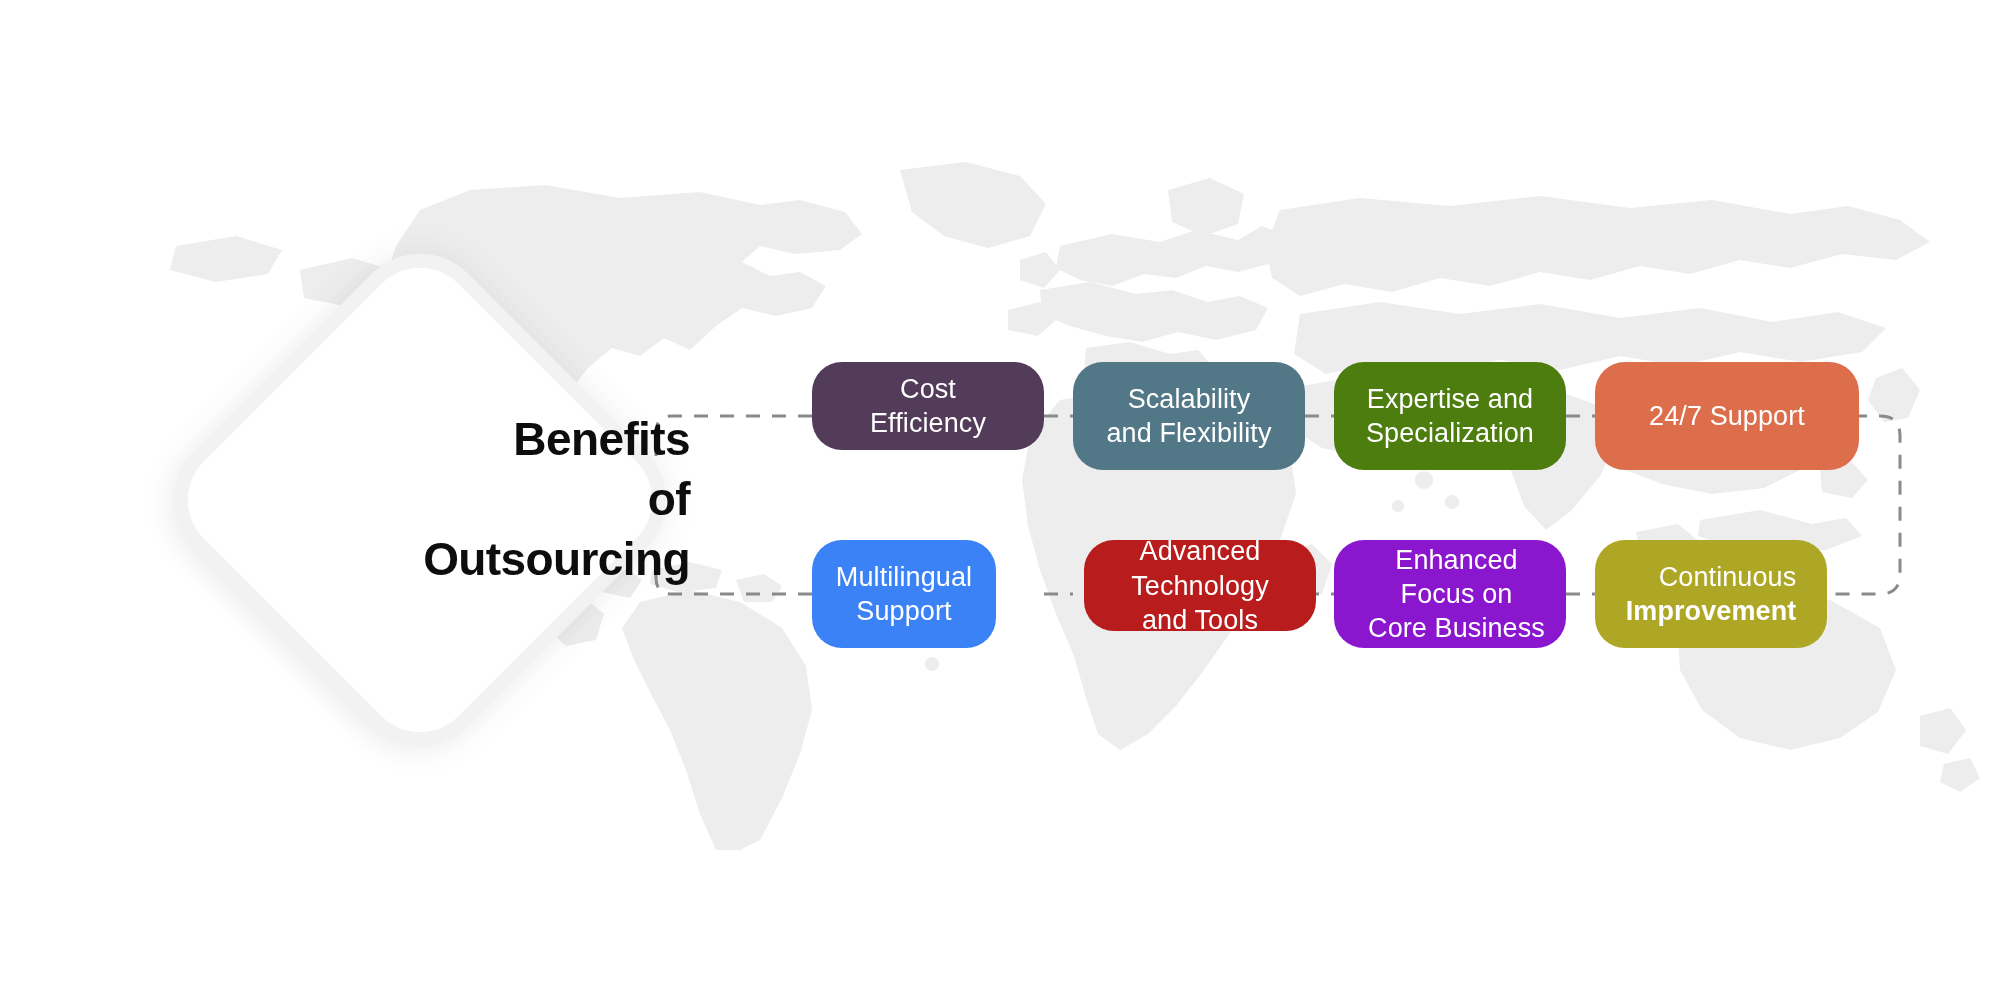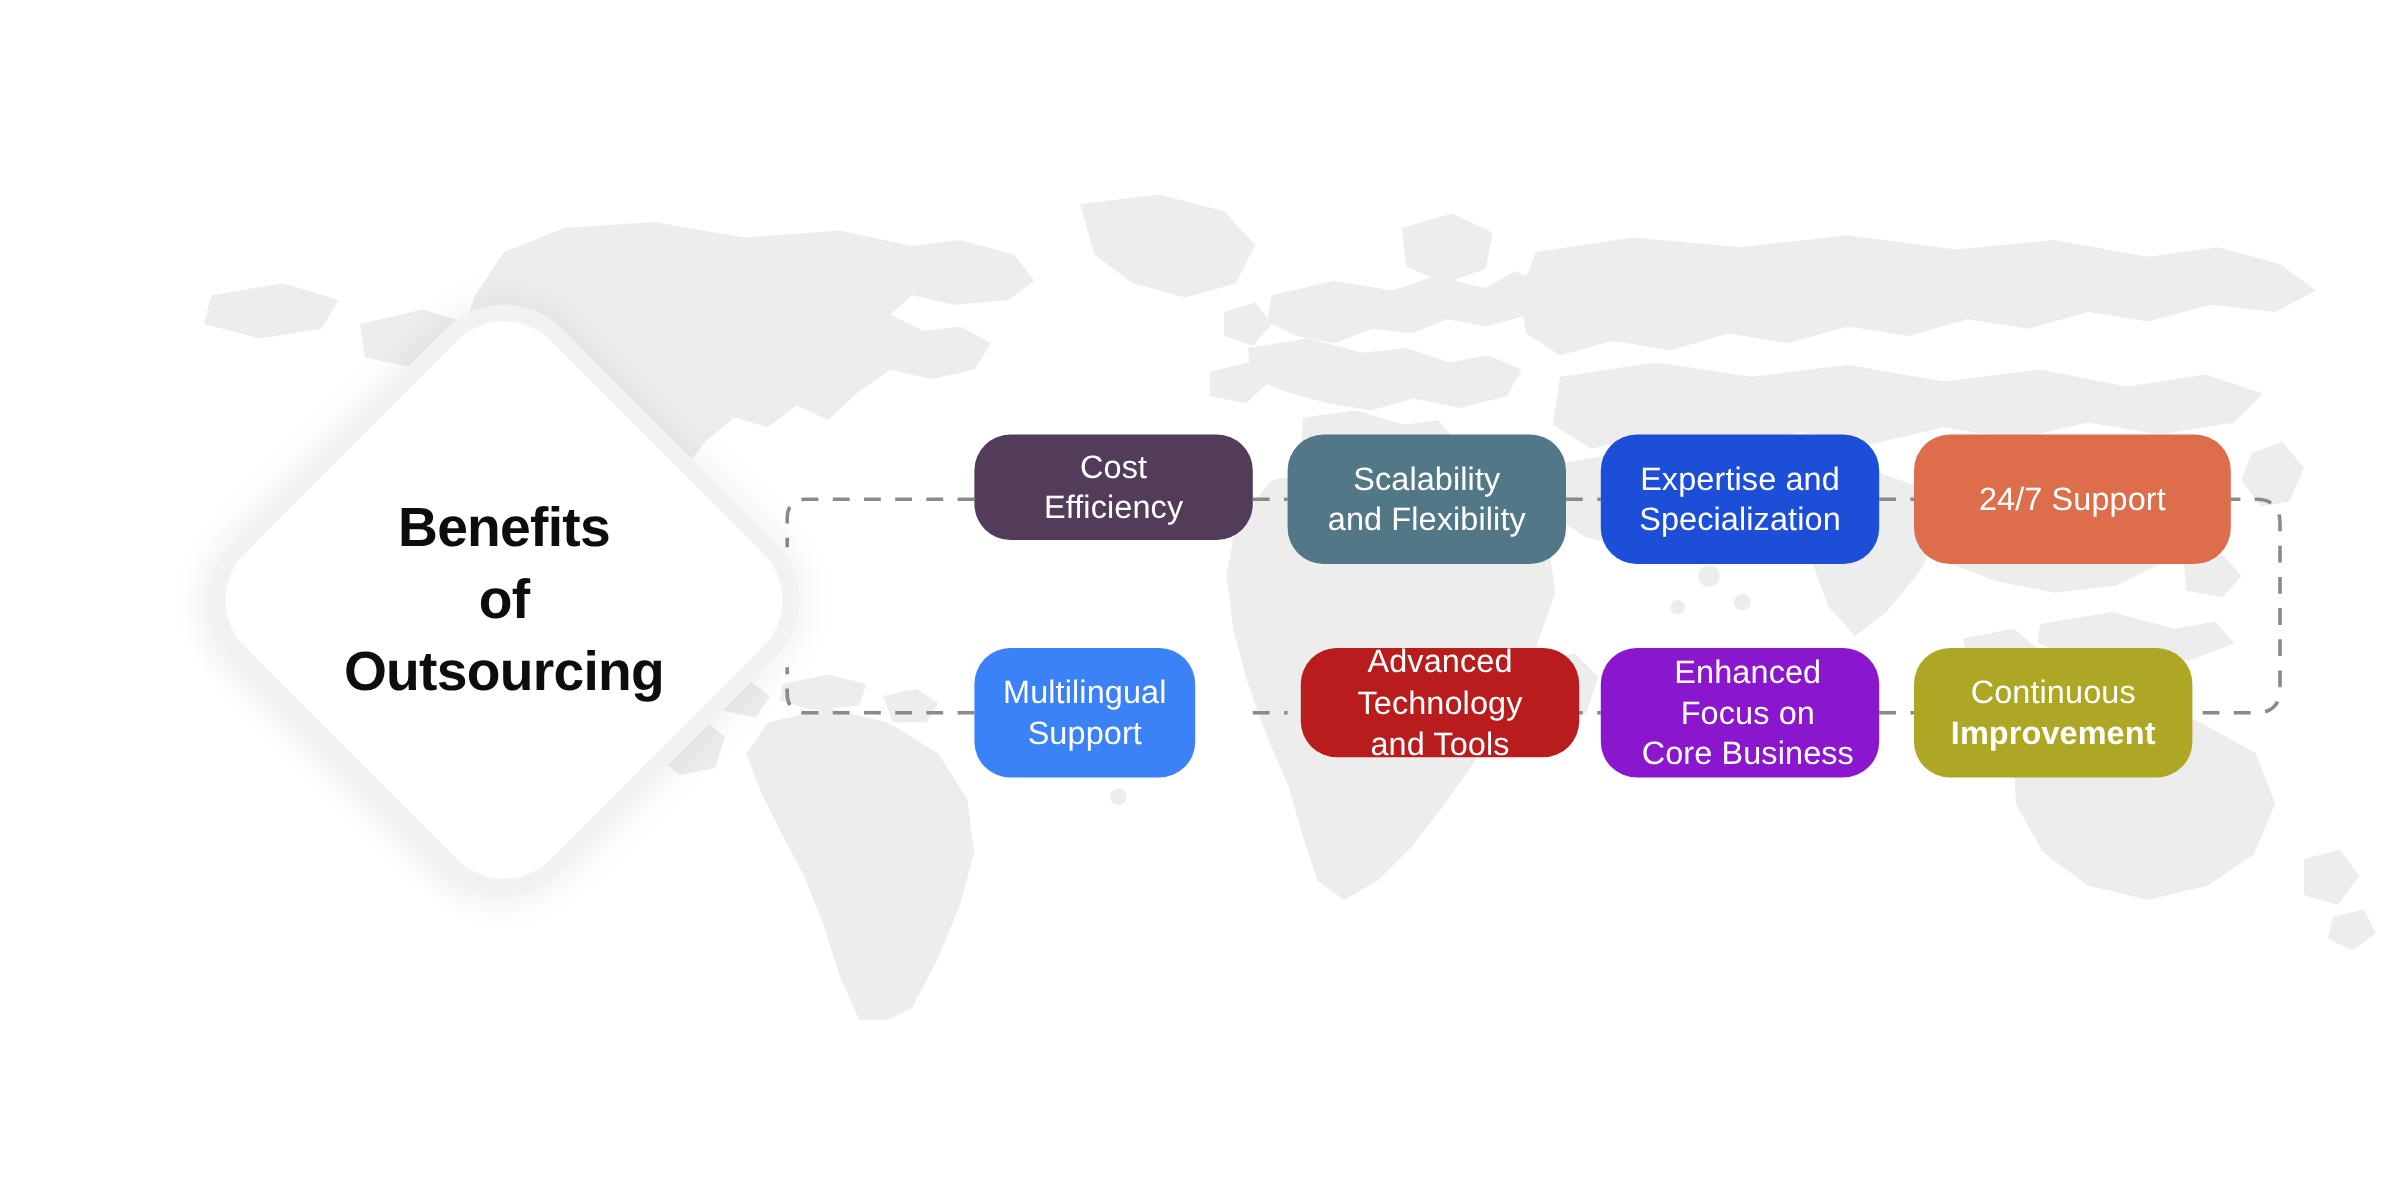--- a/index.html
+++ b/index.html
@@ -29,21 +29,21 @@
     background:#ffffff;
     border-radius:54px;
     transform:rotate(45deg);
     box-shadow:
       0 0 0 14px #f2f2f2,
       0 0 34px 18px rgba(0,0,0,0.055),
       0 14px 34px rgba(0,0,0,0.05);
   }
   #diamond-label {
     position:absolute; left:0; top:0; width:540px; height:540px;
-    display:flex; flex-direction:column; align-items:center; justify-content:center;
+    display:flex; flex-direction:column; align-items:flex-end; justify-content:center;
     text-align:center;
     font-weight:700;
     font-size:46px;
     line-height:1.30;
     letter-spacing:-0.6px;
     color:#0d0d0d;
   }
   #diamond-label span { display:block; white-space:nowrap; }
 
   
@@ -188,21 +188,21 @@
           <span style="display: block; white-space: nowrap;">Cost</span>
           <span style="display: block; white-space: nowrap;">Efficiency</span>
         </div>
       </div>
       <div class="card" style="left: 1073px; top: 362px; width: 232px; height: 108px; background: rgb(82, 120, 135); text-align: center;">
         <div class="card-text">
           <span style="display: block; white-space: nowrap;">Scalability</span>
           <span style="display: block; white-space: nowrap;">and Flexibility</span>
         </div>
       </div>
-      <div class="card" style="left: 1334px; top: 362px; width: 232px; height: 108px; background: #1d4ed8;">
+      <div class="card" style="left: 1334px; top: 362px; width: 232px; height: 108px; background: #4d7c0f;">
         <div class="card-text">
           <span style="display: block; white-space: nowrap;">Expertise and</span>
           <span style="display: block; white-space: nowrap;">Specialization</span>
         </div>
       </div>
       <div class="card" style="left: 1595px; top: 362px; width: 264px; height: 108px; background: rgb(221, 110, 76);">
         <div class="card-text">
           <span style="display: block; white-space: nowrap;">24/7 Support</span>
         </div>
       </div>
@@ -219,21 +219,21 @@
           <span style="display: block; white-space: nowrap;">and Tools</span>
         </div>
       </div>
       <div class="card" style="left: 1334px; top: 540px; width: 232px; height: 108px; background: rgb(138, 22, 206); padding-left: 27px;">
         <div class="card-text">
           <span style="display: block; white-space: nowrap;">Enhanced</span>
           <span style="display: block; white-space: nowrap;">Focus on</span>
           <span style="display: block; white-space: nowrap;">Core Business</span>
         </div>
       </div>
-      <div class="card" style="left: 1595px; top: 540px; width: 232px; height: 108px; background: rgb(174, 167, 37);">
+      <div class="card" style="left: 1595px; top: 540px; width: 232px; height: 108px; background: rgb(174, 167, 37); text-align: right;">
         <div class="card-text">
           <span style="display: block; white-space: nowrap;">Continuous</span>
           <span style="display: block; white-space: nowrap; font-weight: bold;">Improvement</span>
         </div>
       </div>
     </div>
 
 </div>
 
 </body></html>

